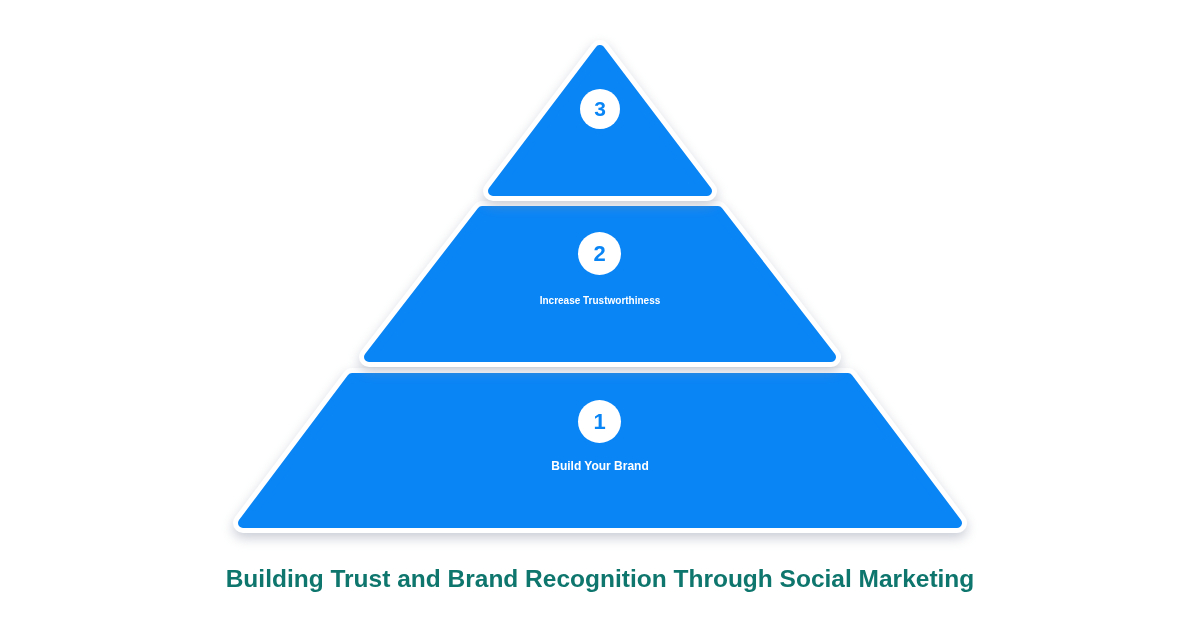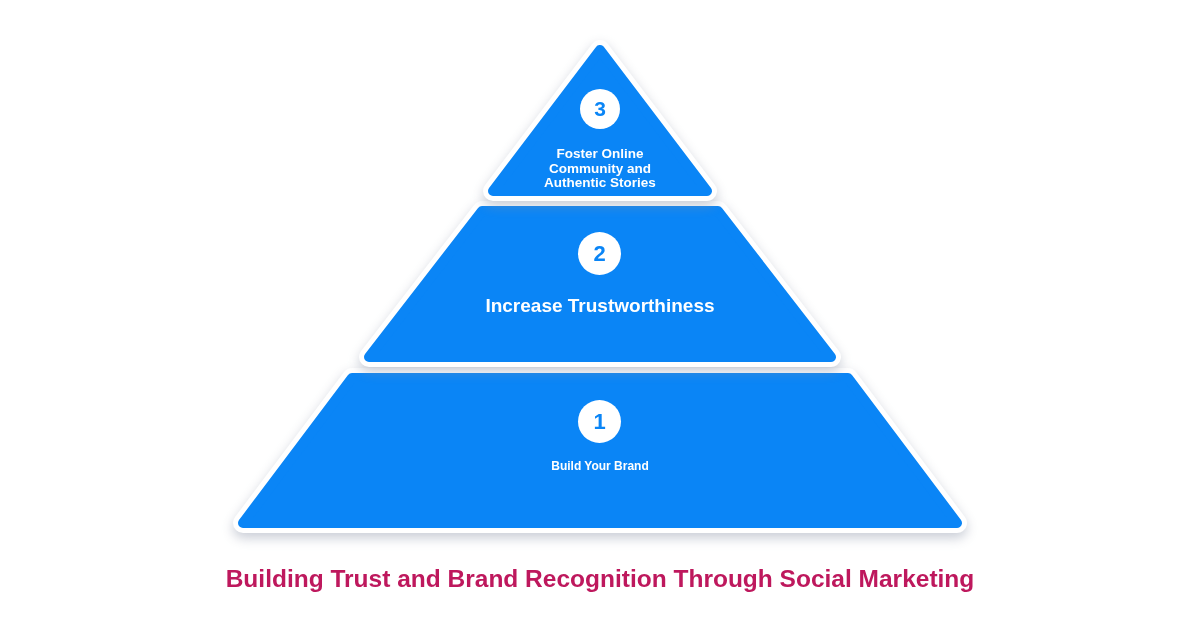--- a/index.html
+++ b/index.html
@@ -40,30 +40,30 @@
   .tier-label {
     position: absolute;
     left: 600px;
     transform: translateX(-50%);
     color: #ffffff;
     font-weight: bold;
     text-align: center;
     white-space: nowrap;
   }
   .label-3 { top: 147px; font-size: 13.5px; line-height: 14.5px; }
-  .label-2 { top: 295px; font-size: 19px; }
+  .label-2 { top: 295px; font-size: 10px; }
   .label-1 { top: 459px; font-size: 12px; }
   .caption-title {
     position: absolute;
     left: 600px;
     top: 565px;
     transform: translateX(-50%);
     font-size: 24.5px;
     font-weight: bold;
-    color: #be185d;
+    color: #0f766e;
     white-space: nowrap;
     text-align: center;
   }
 </style>
 </head>
 <body>
 
 <div class="canvas">
 
   <svg class="pyramid-svg" width="1200" height="630" viewBox="0 0 1200 630">
@@ -87,23 +87,18 @@
   <div class="badge badge-3">
     <span>3</span>
   </div>
   <div class="badge badge-2">
     <span>2</span>
   </div>
   <div class="badge badge-1">
     <span>1</span>
   </div>
 
-  <div class="tier-label label-3">
-    <div>Foster Online</div>
-    <div>Community and</div>
-    <div>Authentic Stories</div>
-  </div>
   <div class="tier-label label-2">Increase Trustworthiness</div>
   <div class="tier-label label-1">Build Your Brand</div>
 
   <div class="caption-title">Building Trust and Brand Recognition Through Social Marketing</div>
 
 </div>
 
 </body></html>

